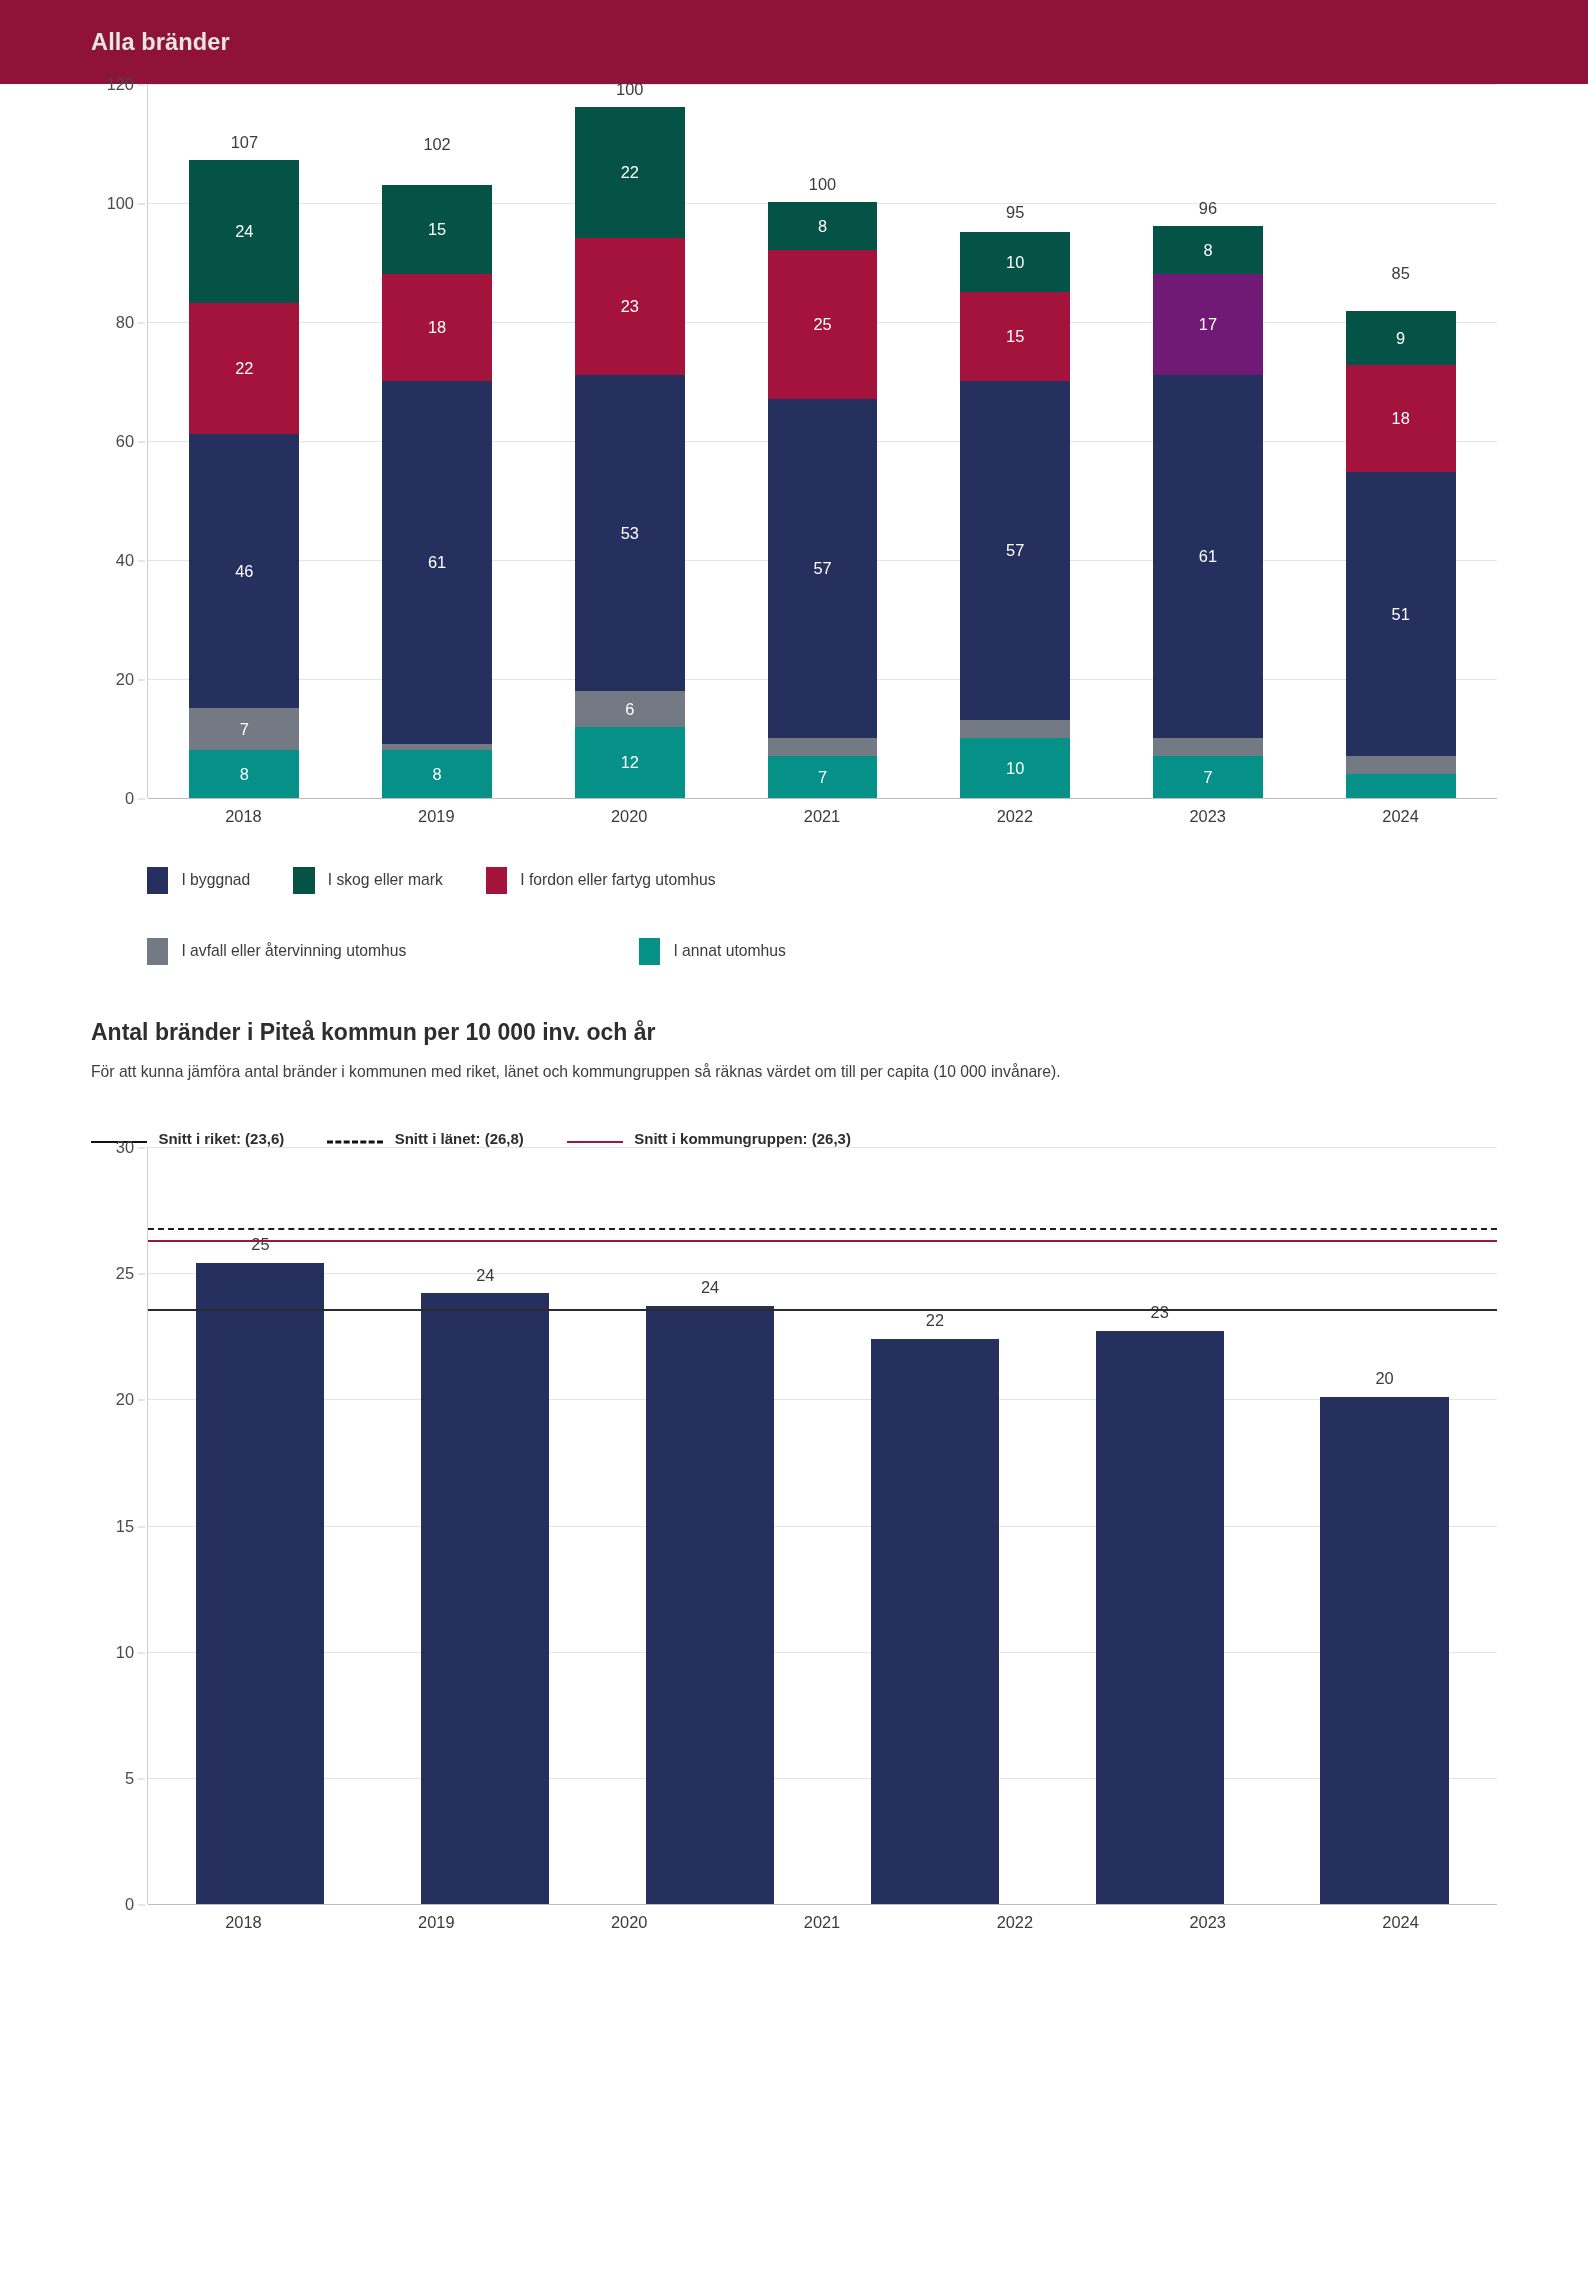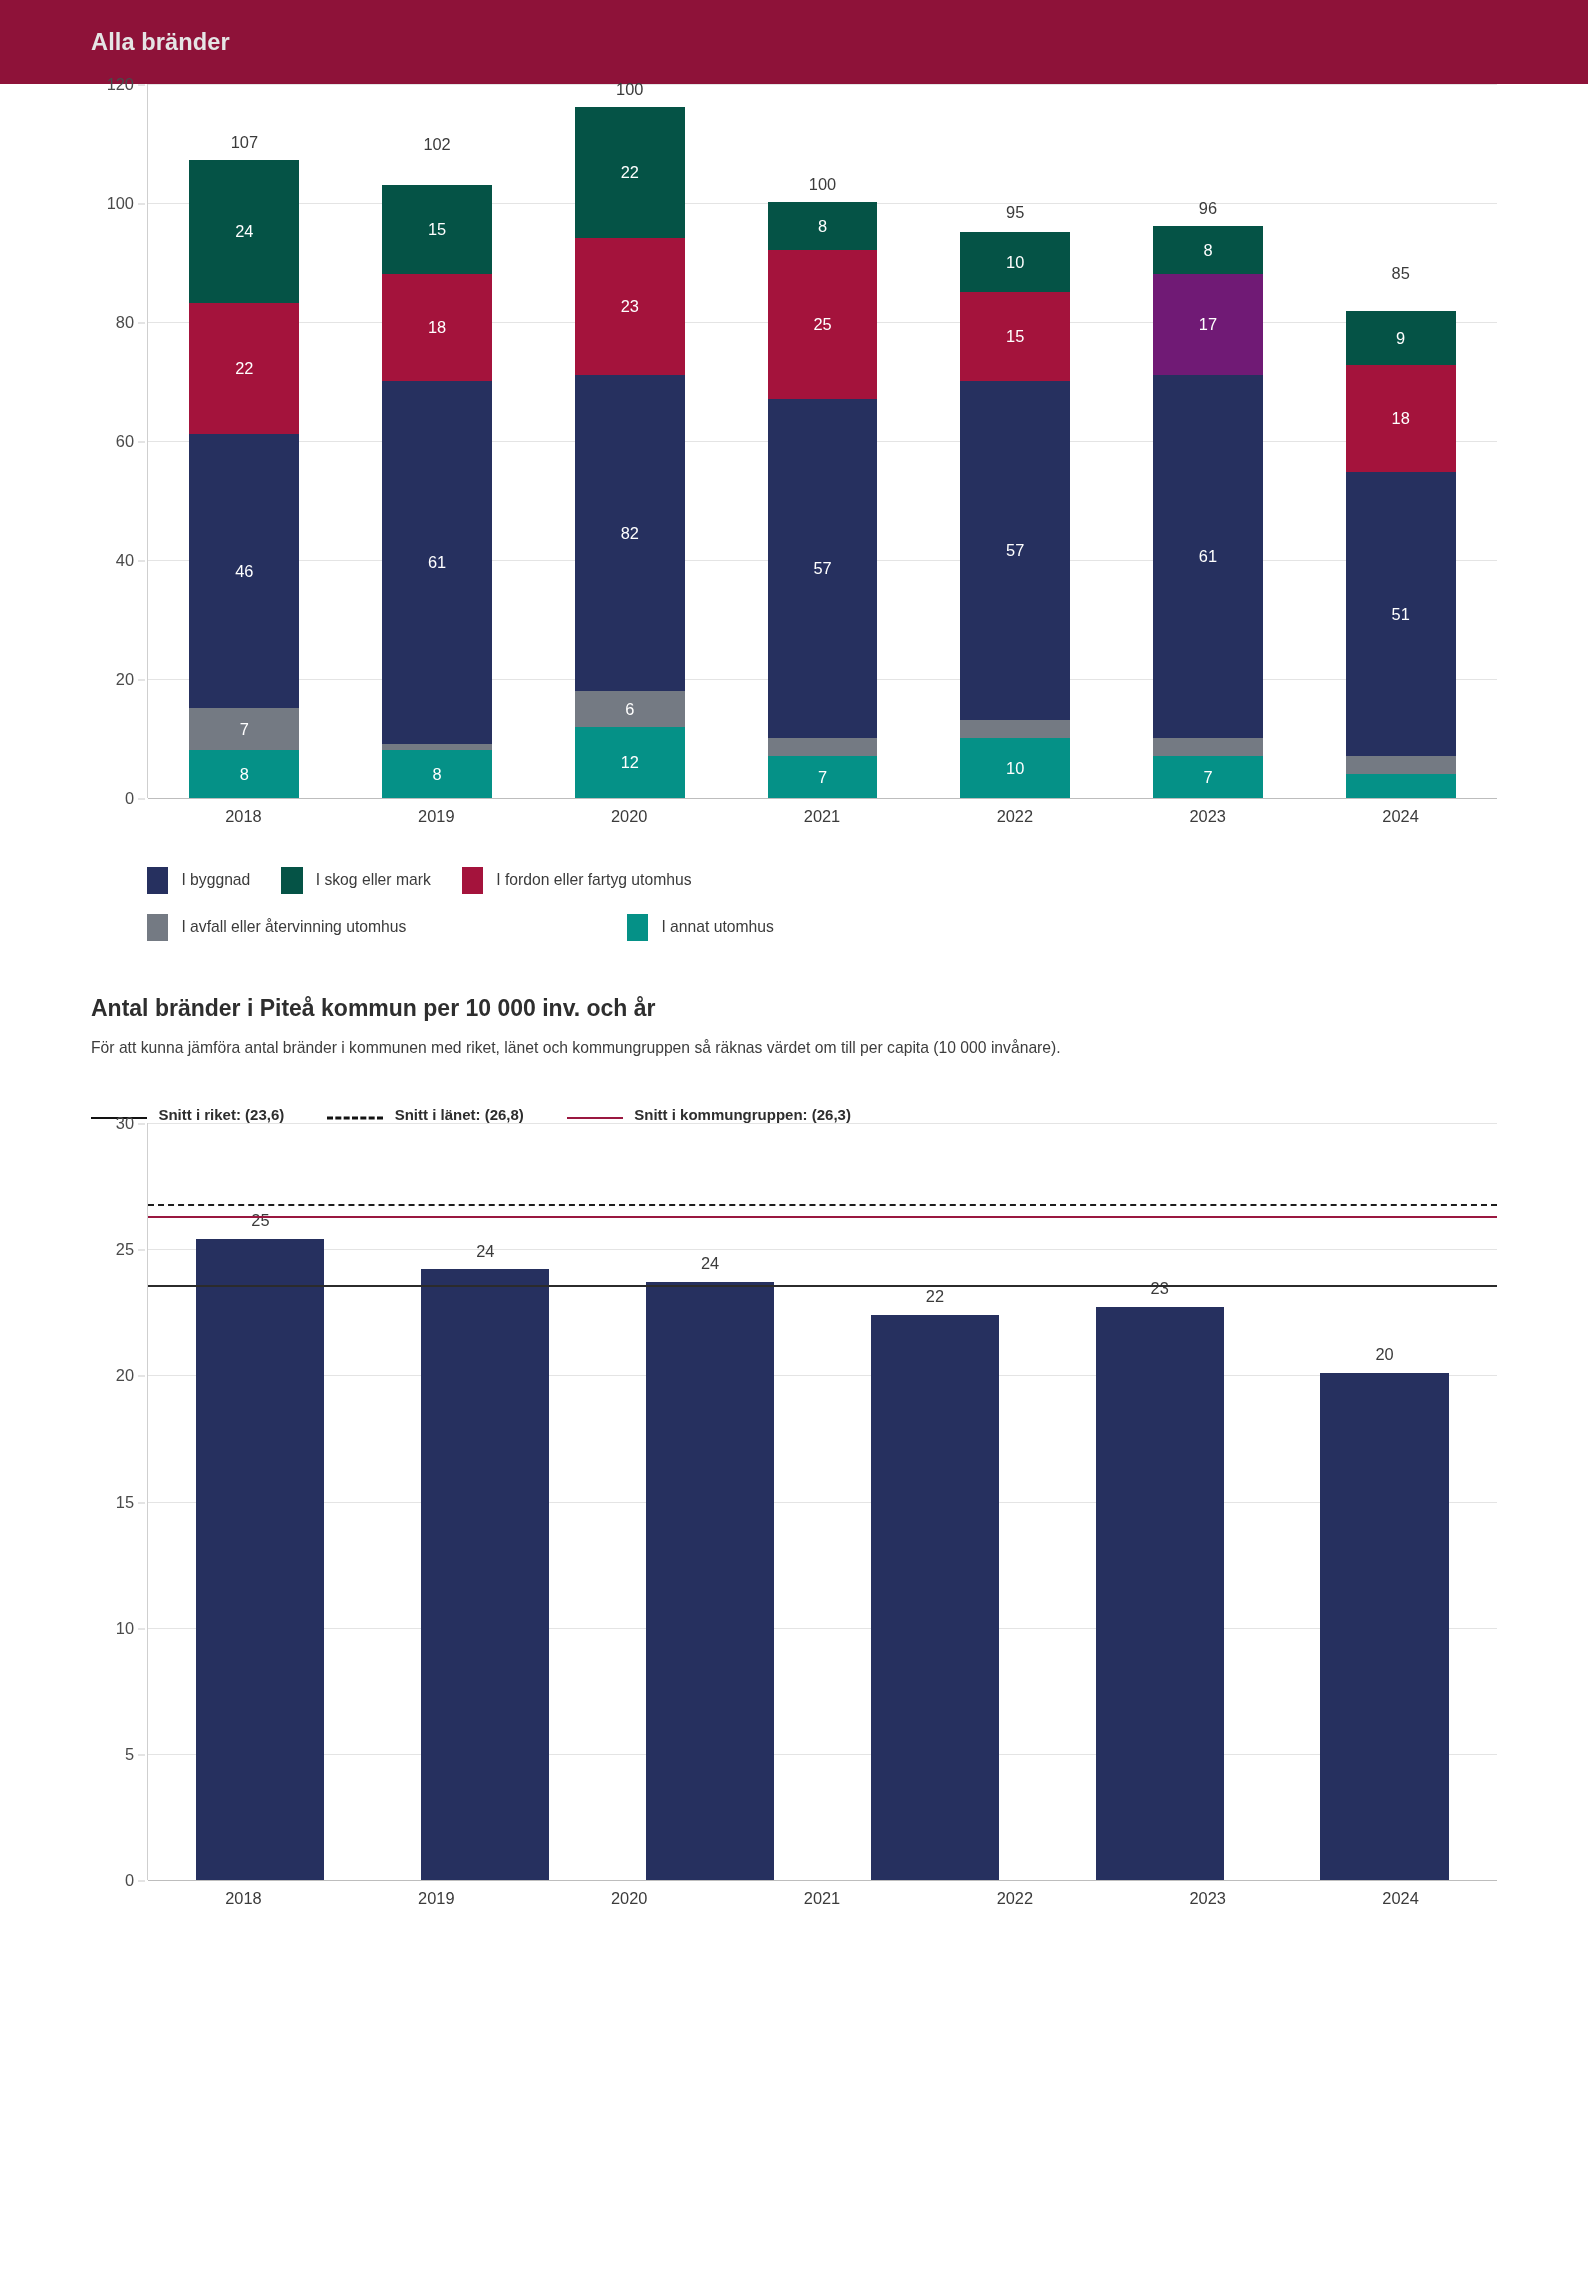--- a/index.html
+++ b/index.html
@@ -134,20 +134,21 @@
     color: #3b3b3b;
   }
 
   
   .legend {
     margin-left: 56px;
     margin-top: 41px;
     display: flex;
     flex-wrap: wrap;
     max-width: 843px;
+    gap: 12px;
   }
   .legend-item {
     display: flex;
     align-items: center;
     margin-right: 31px;
     margin-bottom: 20px;
   }
   .legend-item.row2 { margin-bottom: 0; }
   .swatch {
     width: 21.4px;
@@ -272,21 +273,21 @@
             </div>
             <div class="bar-slot">
               <div class="bar">
                 <div class="seg" style="height: 71px; background: rgb(5, 145, 135);">
                   <span class="seg-label">12</span>
                 </div>
                 <div class="seg" style="height: 36px; background: rgb(116, 122, 131);">
                   <span class="seg-label">6</span>
                 </div>
                 <div class="seg" style="height: 316px; background: rgb(38, 48, 95);">
-                  <span class="seg-label">82</span>
+                  <span class="seg-label">53</span>
                 </div>
                 <div class="seg" style="height: 137px; background: rgb(164, 19, 60);">
                   <span class="seg-label">23</span>
                 </div>
                 <div class="seg" style="height: 131px; background: rgb(5, 83, 70);">
                   <span class="seg-label">22</span>
                 </div>
               </div>
               <div class="total-label" style="bottom: 699px;">100</div>
             </div>

